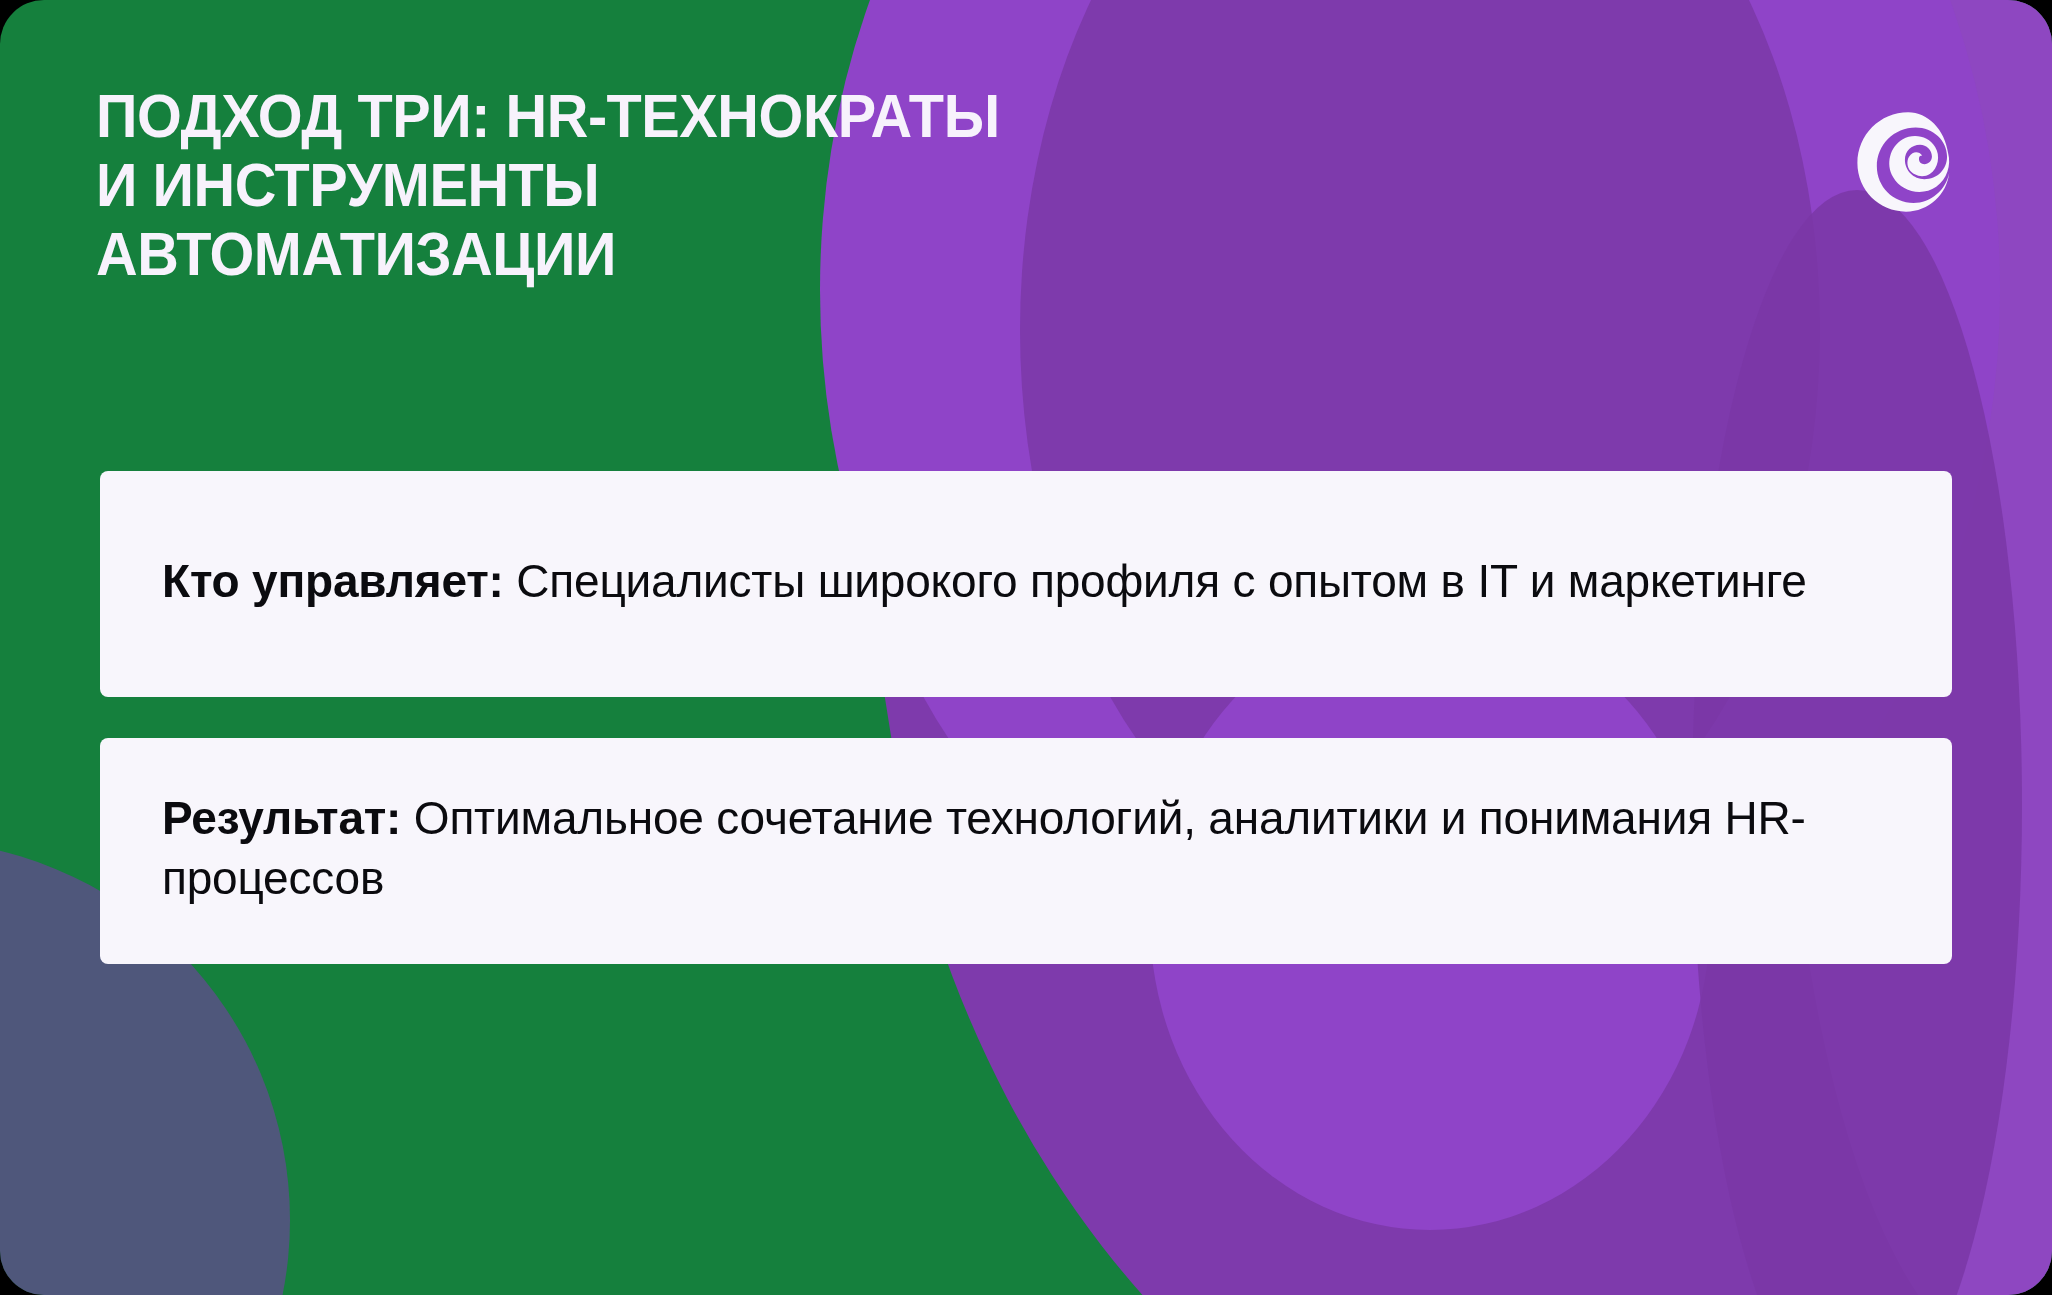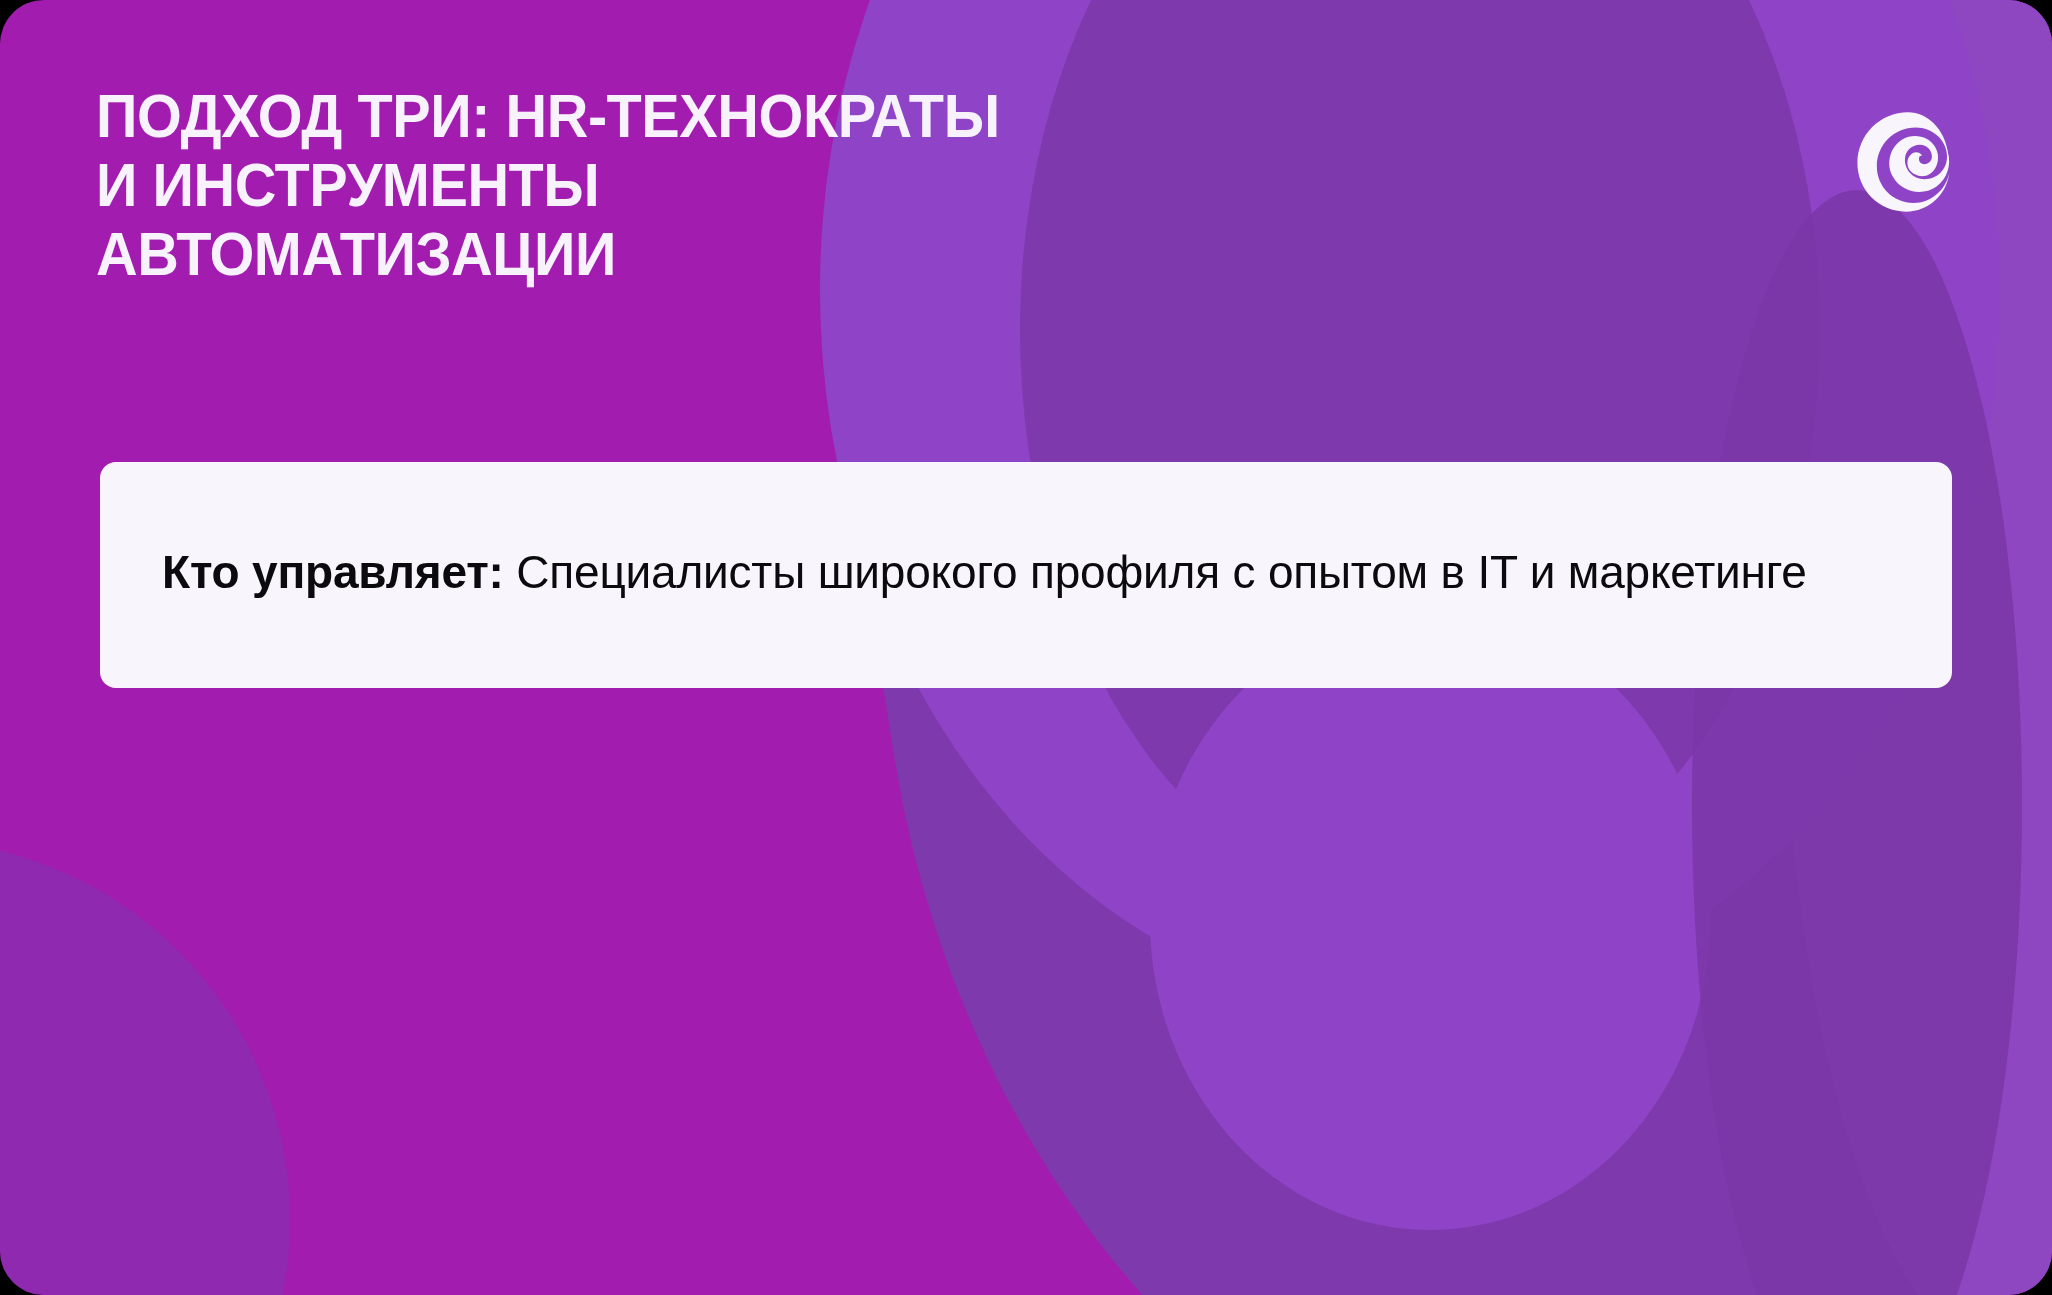--- a/index.html
+++ b/index.html
@@ -11,21 +11,21 @@
     font-family:"Liberation Sans", sans-serif;
     overflow:hidden;
   }
 
   
   #slide{
     position:relative;
     width:2052px; height:1295px;
     border-radius:44px;
     overflow:hidden;
-    background:#a21caf;
+    background:#15803d;
   }
 
   
   .bg-layer{ position:absolute; pointer-events:none; }
 
   
   .bg-sweep-right{
     width:1500px; height:1900px;
     right:-330px; top:-330px;
     background:#7E3AAC;
@@ -114,25 +114,26 @@
   .cards{
     position:absolute;
     left:100px; right:100px;
     top:462px;
     display:flex;
     flex-direction:column;
     gap:32px;
   }
   .card{
     background:#F8F6FC;
-    border-radius:16px;
+    border-radius:8px;
     padding:44px 62px 48px;
     min-height:226px;
     display:flex;
     align-items:center;
+    margin-top:9px;
   }
   .card-text{
     color:#0B0B0F;
     font-size:46px;
     line-height:1.30;
     letter-spacing:-0.2px;
     font-weight:400;
   }
   .card-text .lead{ font-weight:bold; }
 </style>
@@ -187,15 +188,20 @@
 
   <div class="cards">
 
     <div class="card">
       <div class="card-text">
         <span class="lead">Кто управляет:</span><span> Специалисты широкого профиля с опытом в IT и маркетинге</span>
       </div>
     </div>
 
 
+    <div class="card">
+      <div class="card-text">
+        <span class="lead">Результат:</span><span> Оптимальное сочетание технологий, аналитики и понимания HR-процессов</span>
+      </div>
+    </div>
 
   </div>
 </div>
 
 </body></html>

